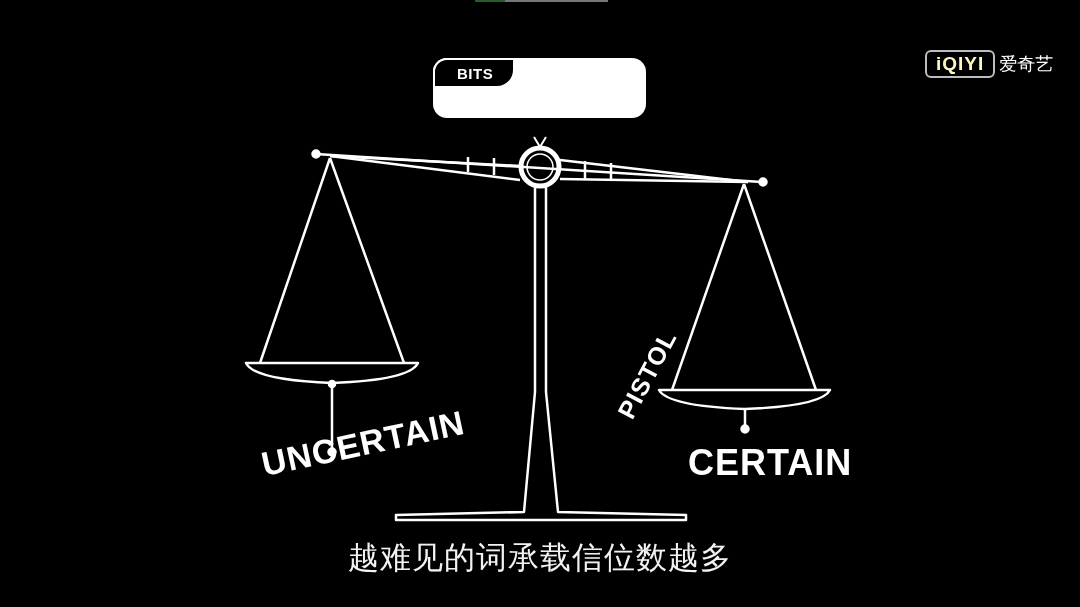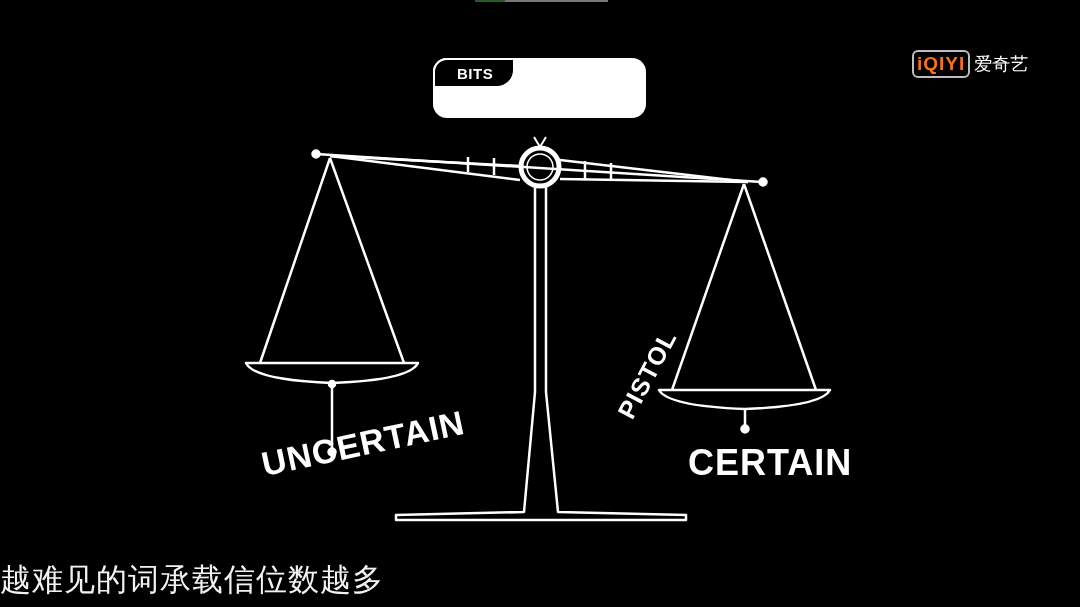--- a/index.html
+++ b/index.html
@@ -8,23 +8,23 @@
   .topbar-green { position:absolute; left:475px; top:0; width:30px; height:2px; background:#2a5a2a; }
   .scene { position:absolute; left:0; top:0; }
   .readout { position:absolute; left:433px; top:58px; width:213px; height:60px; background:#fff; border-radius:14px; }
   .readout .tag { position:absolute; left:0; top:0; width:82px; height:30px; background:#000; border-radius:14px 0 18px 0; border:2px solid #fff; box-sizing:border-box; }
   .readout .tag span { position:absolute; left:22px; top:5px; color:#fff; font-family:"Liberation Sans", sans-serif; font-weight:bold; font-size:15px; letter-spacing:0.5px; }
   .readout .value { position:absolute; right:36px; top:6px; color:#111; font-family:"Liberation Sans", sans-serif; font-size:52px; font-weight:bold; letter-spacing:-1px; }
   .label { position:absolute; color:#fff; font-family:"Liberation Sans", sans-serif; font-weight:bold; white-space:nowrap; }
   .lbl-uncertain { left:258px; top:446px; font-size:34px; transform:rotate(-12deg); transform-origin:left top; letter-spacing:1px; }
   .lbl-certain { left:688px; top:430px; font-size:36px; letter-spacing:1px;margin-top:12px; }
   .lbl-pistol { left:612px; top:410px; font-size:25px; transform:rotate(-62deg); transform-origin:left top; letter-spacing:1px; }
-  .subtitle { position:absolute; left:0; right:0; top:537px; text-align:left; color:#f2f2f2; font-size:31px; letter-spacing:1px;margin-top:22px; }
+  .subtitle { position:absolute; left:0; right:0; top:537px; text-align:center; color:#f2f2f2; font-size:31px; letter-spacing:1px; }
   .logo { position:absolute; left:912px; top:50px; display:flex; align-items:center; gap:4px; }
-  .logo .box { border:2px solid #bdbdbd; border-radius:6px; color:#f97316; font-family:"Liberation Sans", sans-serif; font-weight:bold; font-size:19px; padding:0 3px; line-height:24px; letter-spacing:1px; }
+  .logo .box { border:2px solid #bdbdbd; border-radius:6px; color:#fef9c3; font-family:"Liberation Sans", sans-serif; font-weight:bold; font-size:19px; padding:0 9px; line-height:24px; letter-spacing:1px;margin-left:13px; }
   .logo .cn { color:#ffffff; font-size:18px; }
 </style>
 </head>
 <body>
 
 <div class="topbar"></div>
 <div class="topbar-green"></div>
 
 <svg class="scene" width="1080" height="607">
   <g fill="none" stroke="#fff" stroke-width="2.5" stroke-linejoin="round">

